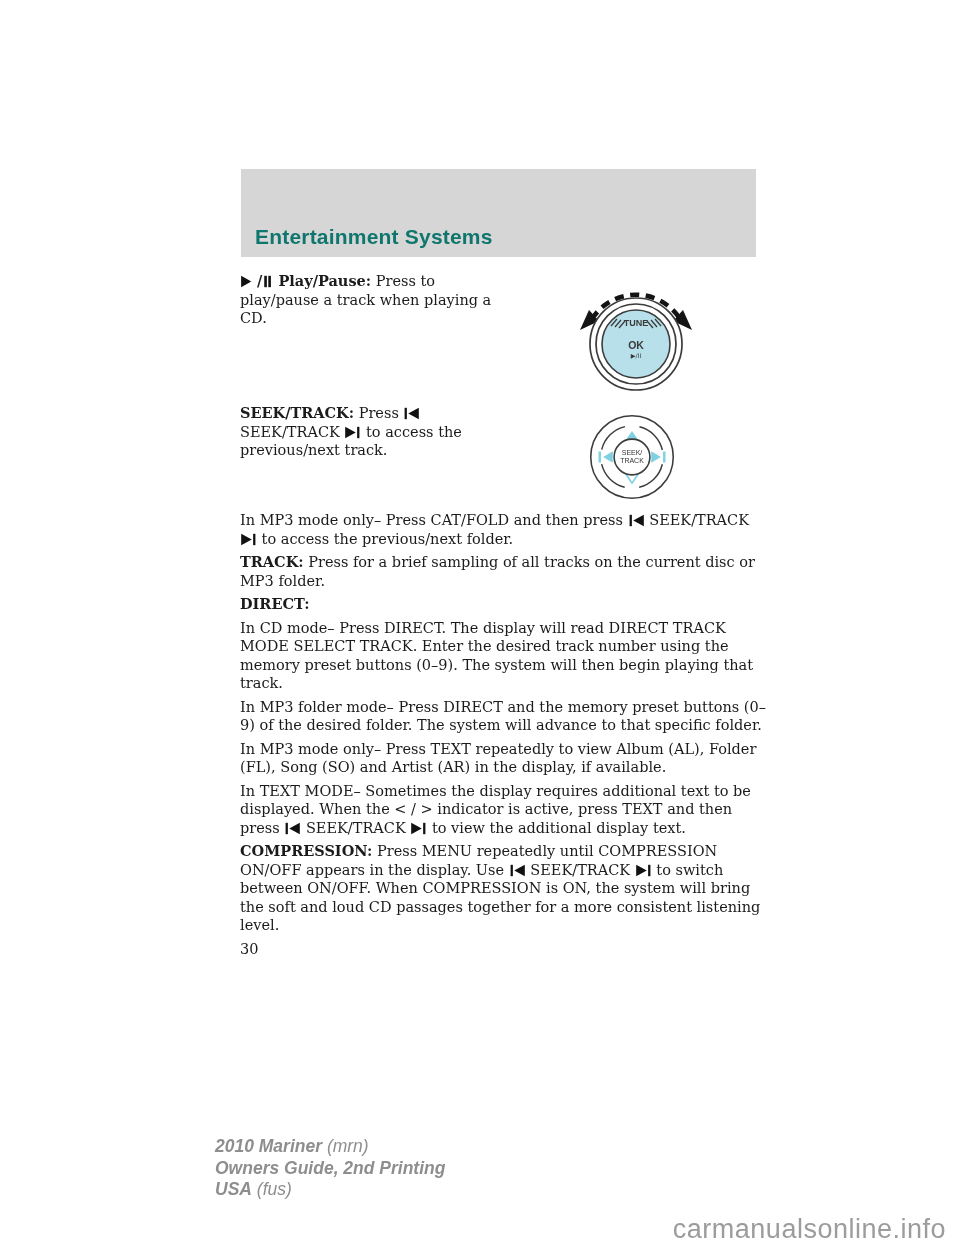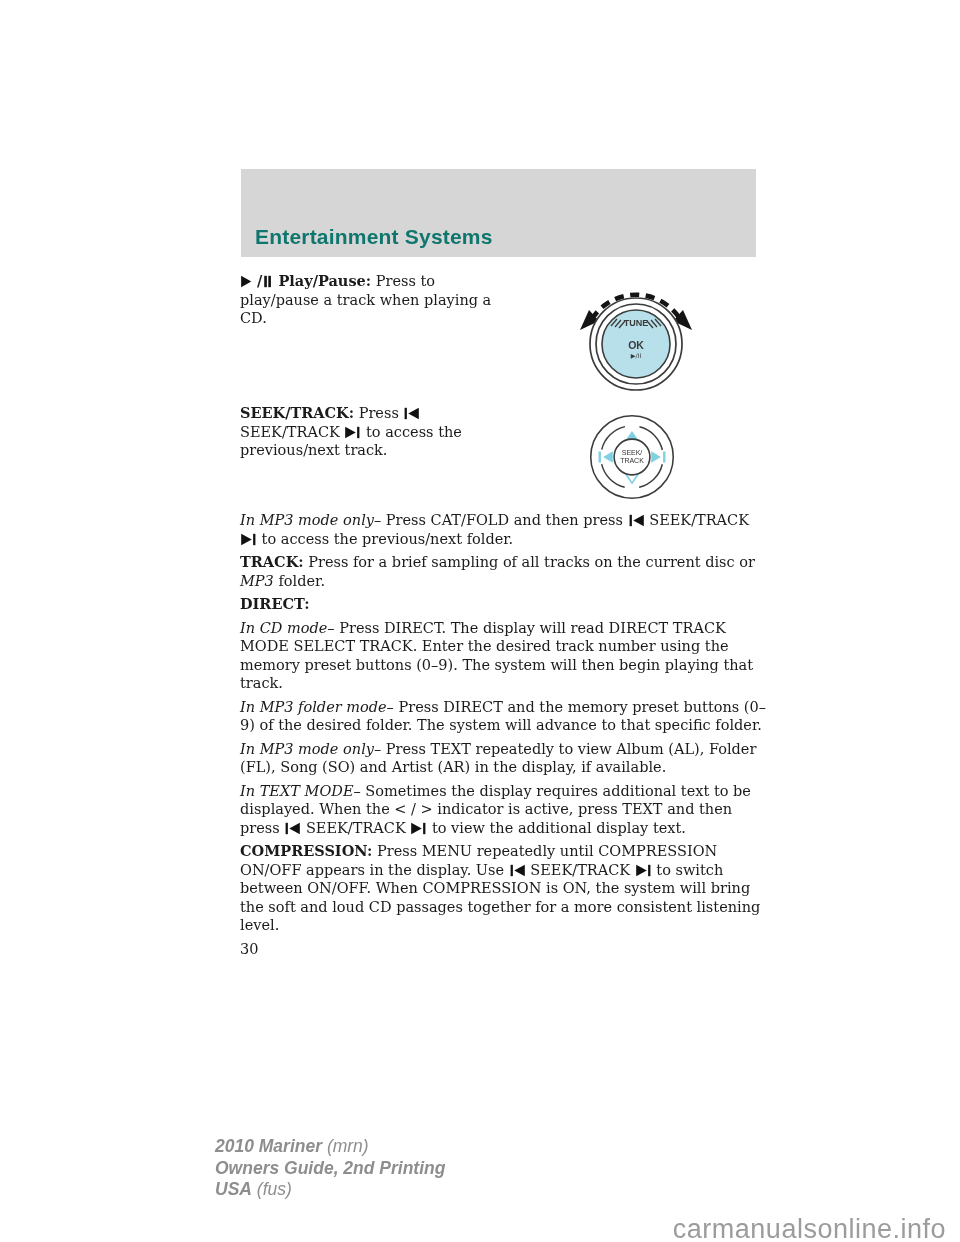--- a/index.html
+++ b/index.html
@@ -15,21 +15,21 @@
     font-family:"Liberation Sans",sans-serif;font-weight:bold;font-size:21px;
     color:#0f766e;margin:0 0 8px 14px;letter-spacing:.2px;
   }
   .para{position:absolute;font-size:14.5px;line-height:18.5px;}
   .p-playpause{left:240px;top:272px;width:258px;}
   .p-seektrack{left:240px;top:404px;width:258px;}
   .main{position:absolute;left:240px;top:511px;width:526px;font-size:14.5px;line-height:18.5px;}
   .main p{margin:0 0 5px 0;}
   .main p.pagenum{margin:0;}
   .b{font-weight:bold;}
-  .i{font-style:italic;}
+  .i{}
   .tii{fill:#111;vertical-align:-2px;}
   .tii-play{width:12px;height:13px;}
   .tii-pause{width:11px;height:13px;}
   .tii-prev-track,.tii-next-track{width:17px;height:13px;}
   .fig{position:absolute;}
   .fig-tune{left:576px;top:268px;width:120px;height:126px;}
   .fig-seek{left:588px;top:413px;width:88px;height:88px;}
   .ring{fill:#fff;stroke:var(--outline,#3c3c3c);stroke-width:1.7;}
   .dashed-ring{fill:none;stroke:var(--outline,#3c3c3c);stroke-width:1.6;}
   .knob-face{fill:var(--knob-fill,#b7e0ea);stroke:var(--outline,#3c3c3c);stroke-width:1.6;}

